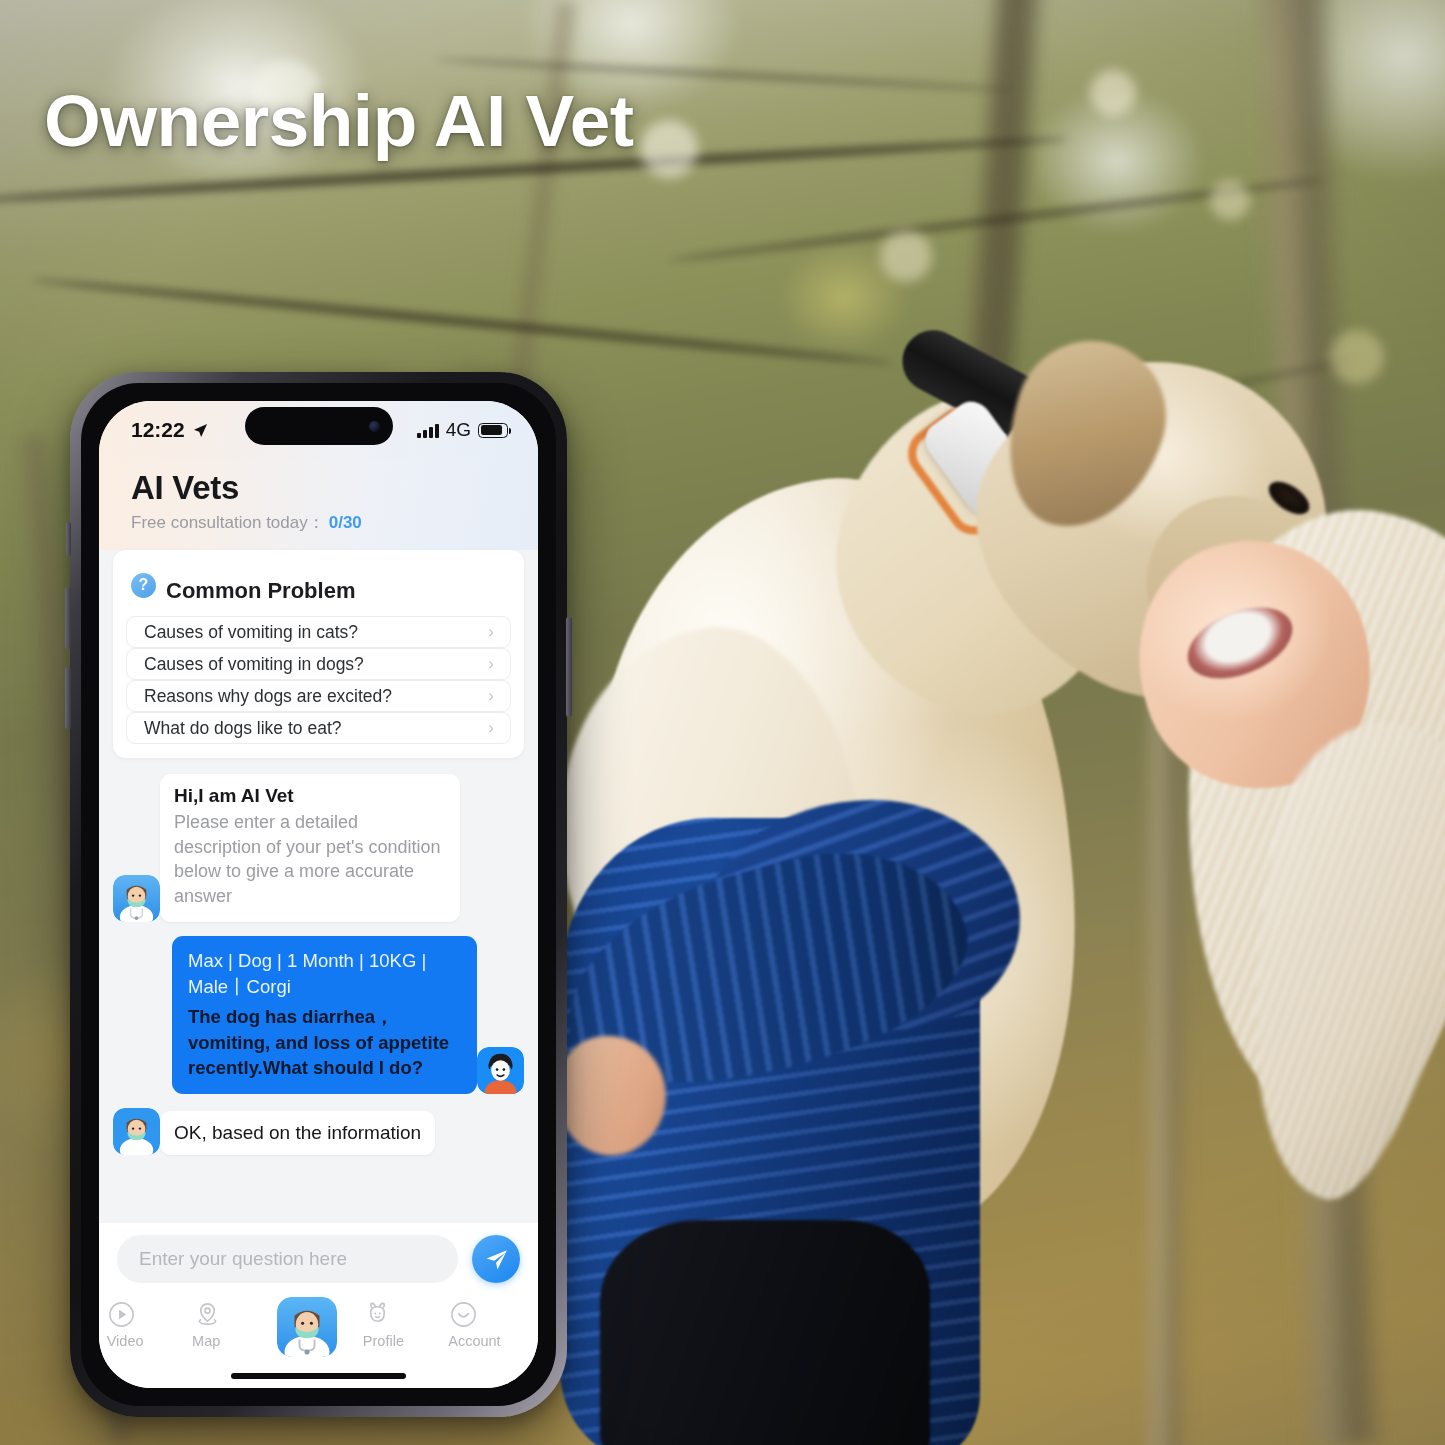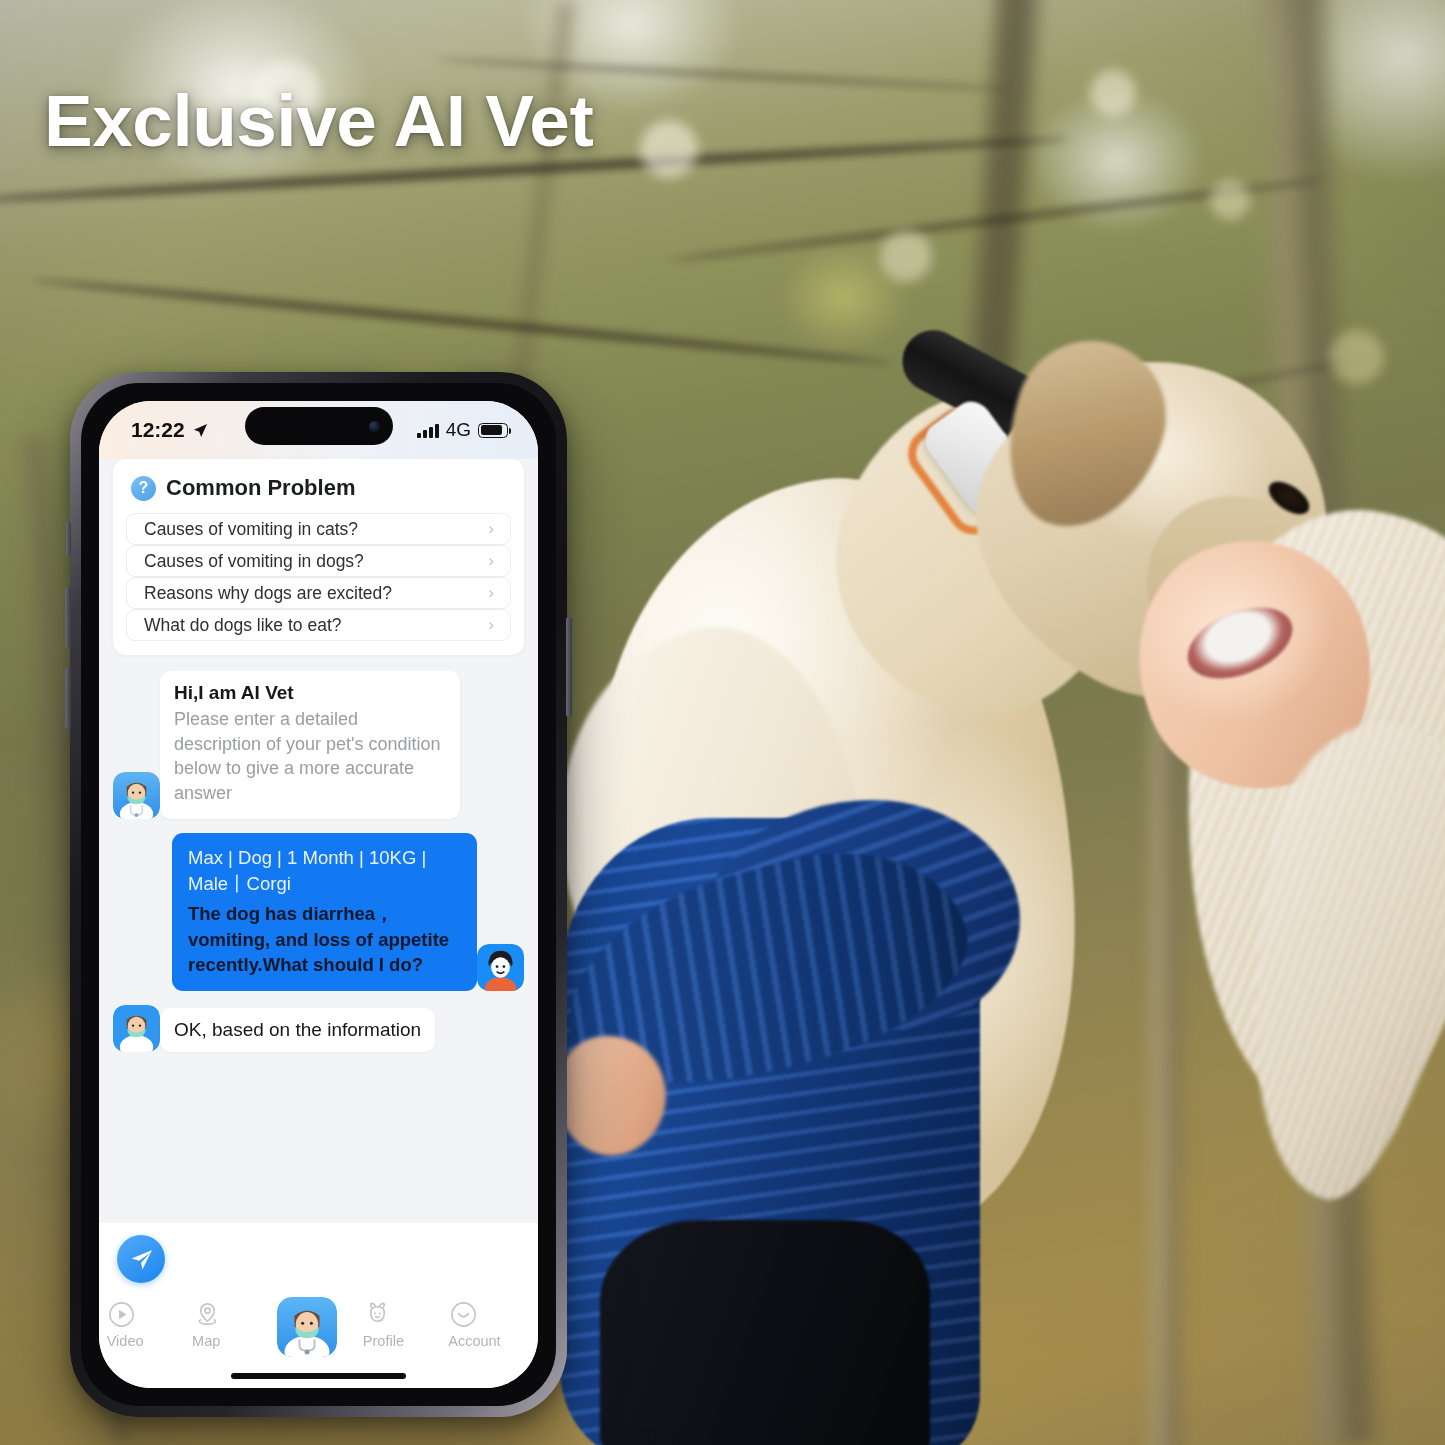--- a/index.html
+++ b/index.html
@@ -307,21 +307,21 @@
     box-shadow:0 1px 4px rgba(0,0,0,.05);
     flex:0 0 auto;
   }
   .cp-head { display:flex; align-items:center; gap:10px; padding:4px 18px 12px; }
   .q-badge {
     width:25px; height:25px; border-radius:50%;
     background:linear-gradient(145deg,#7cc0f5,#4e9fe8);
     color:#fff; font-size:16px; font-weight:700;
     display:flex; align-items:center; justify-content:center;
   }
-  .cp-title { font-size:22px; font-weight:600; color:#1b1d20; }
+  .cp-title { font-size:22px; font-weight:600; color:#1b1d20;margin-top:12px; }
   .q-item {
     margin:0 13px 0; height:32px; border:1px solid #ededf0; border-radius:9px;
     display:flex; align-items:center; justify-content:space-between;
     padding:0 16px 0 17px; background:#fff;
   }
   .q-item:last-child { margin-bottom:0; }
   .q-text { font-size:17.5px; color:#2c2f33; }
   .chev { color:#c2c4c8; font-size:17px; font-weight:300; }
 
   
@@ -424,21 +424,21 @@
   <div class="jacket"></div>
   <div class="jacket-shoulder"></div>
   <div class="jacket-arm"></div>
   <div class="hand"></div>
   <div class="pants"></div>
 
   <div class="vignette"></div>
 </div>
 
 <div class="headline">
-  <h1>Exclusive AI Vet</h1>
+  <h1>Ownership AI Vet</h1>
 </div>
 
 <div class="phone">
   <div class="side-btn sb-mute"></div>
   <div class="side-btn sb-vup"></div>
   <div class="side-btn sb-vdn"></div>
   <div class="side-btn sb-pwr"></div>
 
   <div class="phone-inner">
     <div class="screen">
@@ -462,20 +462,27 @@
               <i></i>
               <i></i>
           </span>
           <span class="net">4G</span>
           <span class="batt">
               <span></span>
             </span>
         </div>
       </div>
 
+      <div class="app-header">
+        <div class="app-title">AI Vets</div>
+        <div class="free-line">
+          <span>Free consultation today：</span>
+          <span class="cnt">0/30</span>
+        </div>
+      </div>
 
       <div class="cp-card">
         <div class="cp-head">
           <span class="q-badge">?</span>
           <span class="cp-title">Common Problem</span>
         </div>
 
         <div class="q-item">
           <span class="q-text">Causes of vomiting in cats?</span>
           <span class="chev">›</span>
@@ -554,20 +561,21 @@
             </svg>
           </span>
           <div class="bubble-bot clip">
             <div class="clip-text">OK, based on the information</div>
           </div>
         </div>
 
       </div>
 
       <div class="inputbar">
+        <div class="qinput">Enter your question here</div>
         <div class="send">
           <svg width="25" height="25" viewBox="0 0 24 24">
             <path d="M22 3 L2.6 11.1 L9.7 13.2 L20.4 5.6 L11.6 15.2 L12.9 21.6 Z" fill="#ffffff"></path>
           </svg>
         </div>
       </div>
 
       <div class="tabbar">
         <div class="tab">
           <span class="tab-ico">

